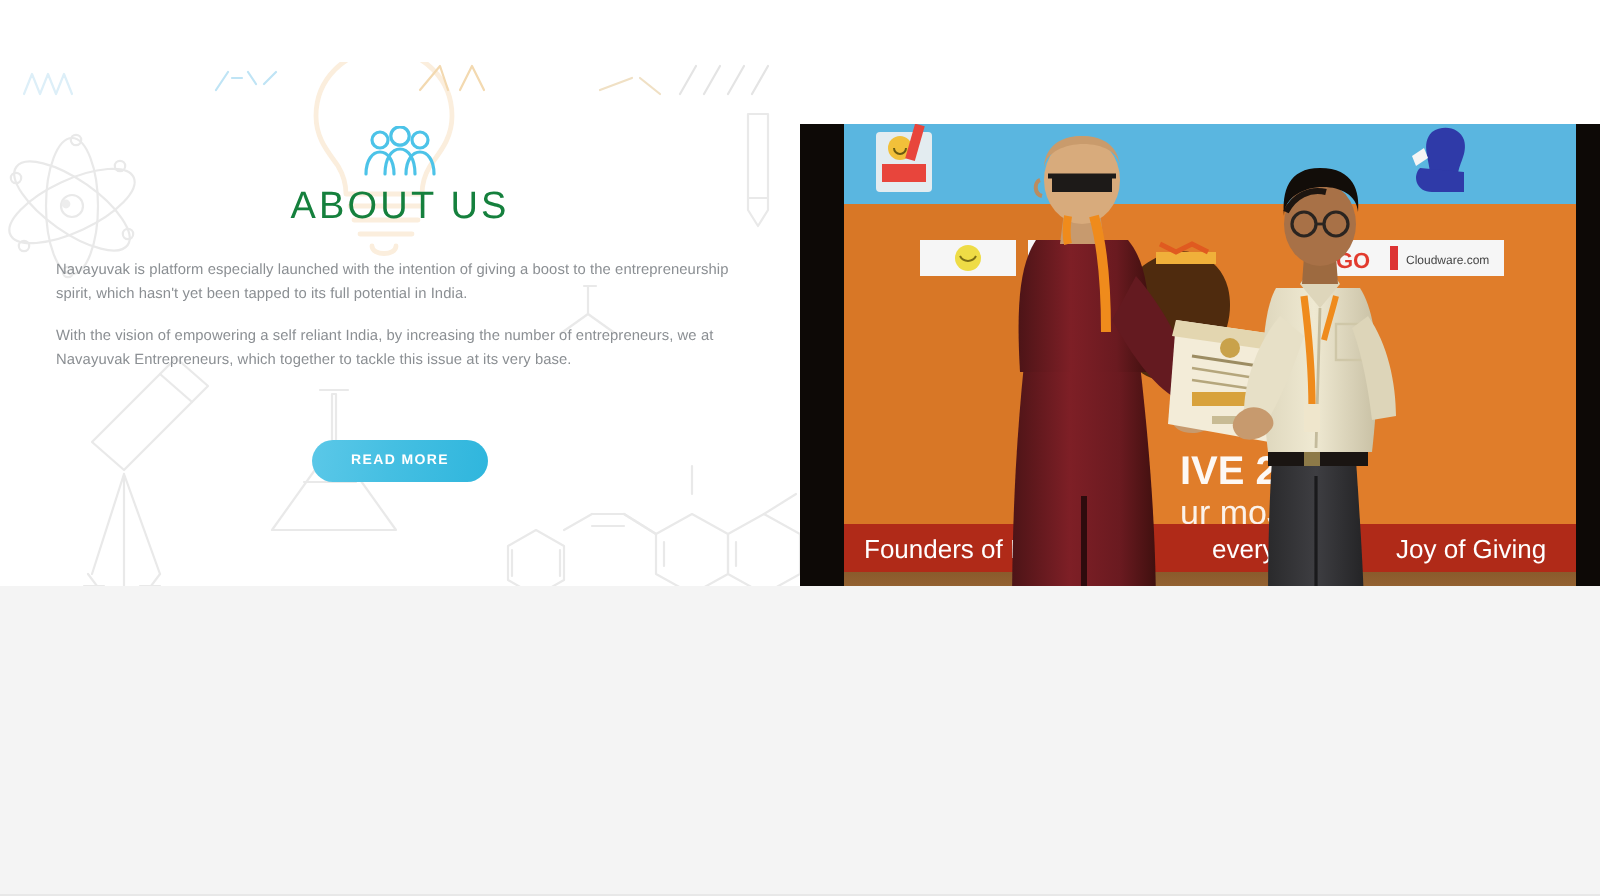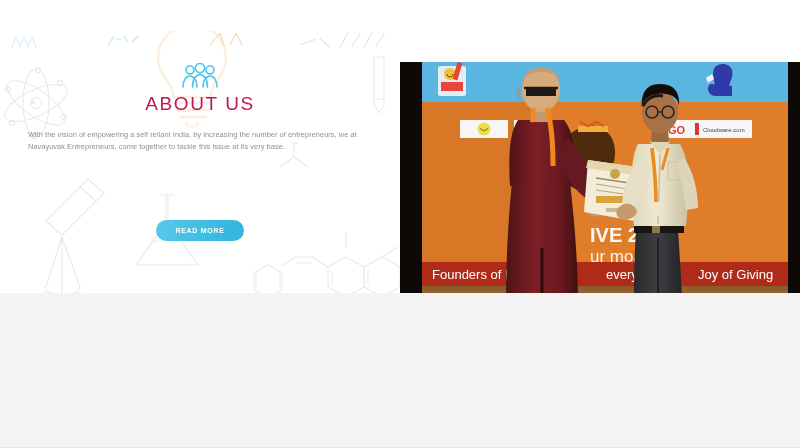--- a/index.html
+++ b/index.html
@@ -60,21 +60,21 @@
     width: 38px; height: 26px;
   }
 
   .about-title {
     position: absolute;
     left: 0; top: 62px;
     width: 400px;
     text-align: center;
     font-size: 19px;
     letter-spacing: 1.6px;
-    color: #be185d;
+    color: #15803d;
     font-weight: 400;
     font-family: "Liberation Sans", sans-serif;
   }
 
   .about-body {
     position: absolute;
     left: 28px; top: 98px;
     width: 340px;
   }
   .about-para {
@@ -232,21 +232,22 @@
           <circle cx="29" cy="7" r="4"></circle>
           <path d="M22 24 c0 -7 3.3 -11 7 -11 c3.7 0 7 4 7 11"></path>
           <circle cx="19" cy="5" r="4.6"></circle>
           <path d="M11.5 24 c0 -8 3.5 -12.5 7.5 -12.5 c4 0 7.5 4.5 7.5 12.5"></path>
         </svg>
       </div>
 
       <h2 class="about-title">ABOUT US</h2>
 
       <div class="about-body">
-        <p class="about-para">With the vision of empowering a self reliant India, by increasing the number of entrepreneurs, we at Navayuvak Entrepreneurs, come together to tackle this issue at its very base.</p>
+        <p class="about-para">Navayuvak is platform especially launched with the intention of giving a boost to the entrepreneurship spirit, which hasn't yet been tapped to its full potential in India.</p>
+        <p class="about-para">With the vision of empowering a self reliant India, by increasing the number of entrepreneurs, we at Navayuvak Entrepreneurs, which together to tackle this issue at its very base.</p>
       </div>
 
       <div class="read-more-wrap">
         <button class="read-more">READ MORE</button>
       </div>
     </div>
 
     <div class="about-photo">
       <svg width="400" height="262" viewBox="0 0 400 262">
         <defs>

